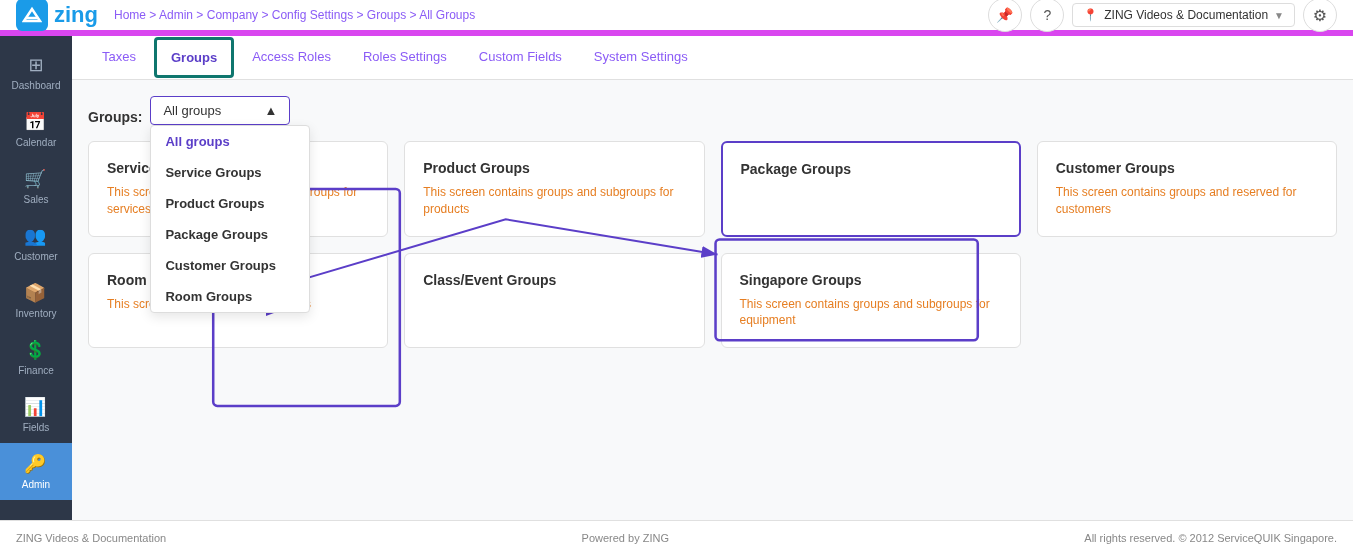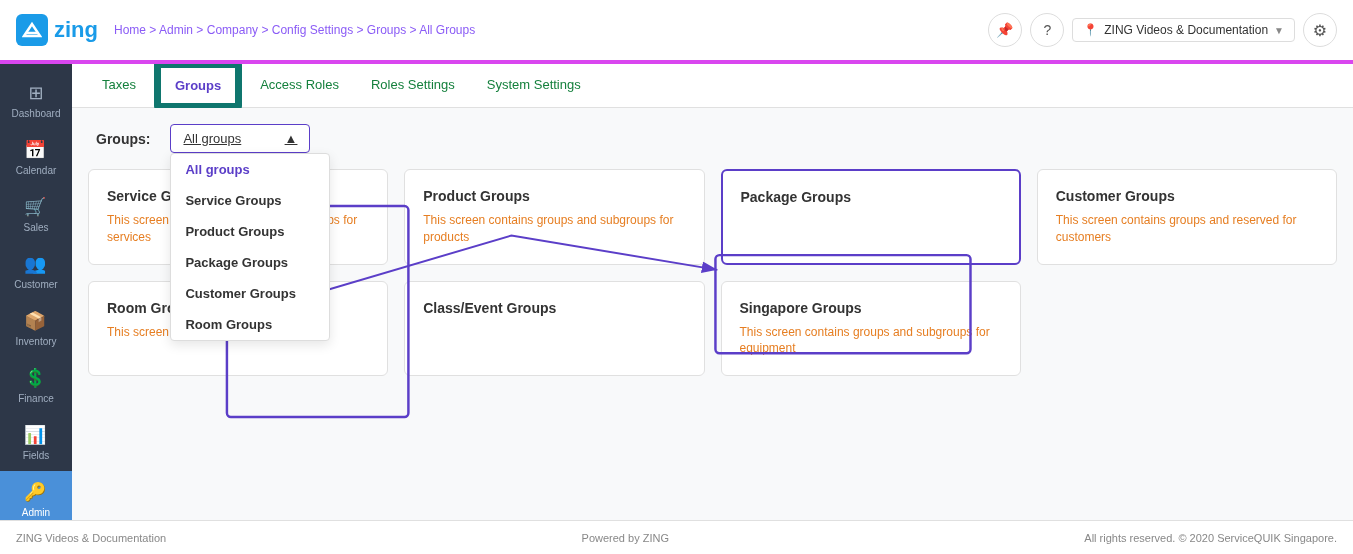--- a/index.html
+++ b/index.html
@@ -1,19 +1,19 @@
 <!DOCTYPE html>
 <html><head>
   <meta charset="utf-8">
   <style>
     * { box-sizing: border-box; margin: 0; padding: 0; }
     body { font-family: Arial, sans-serif; font-size: 13px; background: #f5f5f5; display: flex; flex-direction: column; height: 554px; overflow: hidden; }
 
     
-    .topbar { background: #fff; border-bottom: 4px solid #d946ef; display: flex; align-items: center; padding: 0 16px; height: 64px; flex-shrink: 0; }
+    .topbar { background: #fff; border-bottom: 6px solid #d946ef; display: flex; align-items: center; padding: 0 16px; height: 36px; flex-shrink: 0; }
     .logo { display: flex; align-items: center; gap: 6px; margin-right: 16px; }
     .logo-box { width: 32px; height: 32px; background: #1a9be8; border-radius: 6px; display: flex; align-items: center; justify-content: center; }
     .logo-box svg { width: 20px; height: 20px; fill: white; }
     .logo-text { font-size: 22px; font-weight: bold; color: #1a9be8; }
     .breadcrumb { font-size: 12px; color: #8b5cf6; flex: 1; }
     .topbar-actions { display: flex; align-items: center; gap: 8px; }
     .topbar-icon-btn { width: 34px; height: 34px; border-radius: 50%; border: 1px solid #ddd; background: #fff; cursor: pointer; display: flex; align-items: center; justify-content: center; color: #555; font-size: 14px; }
     .location-btn { display: flex; align-items: center; gap: 6px; border: 1px solid #ddd; border-radius: 4px; padding: 4px 10px; background: #fff; cursor: pointer; font-size: 12px; color: #333; }
     .location-btn .chevron { font-size: 10px; color: #888; }
     .gear-btn { width: 34px; height: 34px; border: 1px solid #ddd; border-radius: 50%; background: #fff; cursor: pointer; display: flex; align-items: center; justify-content: center; color: #555; font-size: 16px; }
@@ -25,31 +25,31 @@
     .sidebar { width: 72px; background: #2d3748; display: flex; flex-direction: column; align-items: center; padding: 8px 0; flex-shrink: 0; overflow-y: auto; }
     .sidebar-item { display: flex; flex-direction: column; align-items: center; width: 100%; padding: 10px 4px; cursor: pointer; color: #a0aec0; font-size: 10px; gap: 4px; text-align: center; }
     .sidebar-item.active { background: #4a90d9; color: #fff; }
     .sidebar-item .icon { font-size: 18px; }
 
     
     .content { flex: 1; display: flex; flex-direction: column; overflow: hidden; background: #fff; }
 
     
     .tabs-bar { display: flex; align-items: center; padding: 0 16px; border-bottom: 1px solid #e0e0e0; height: 44px; background: #fff; flex-shrink: 0; gap: 4px; }
-    .tab { padding: 10px 14px; font-size: 13px; cursor: pointer; color: #15803d; border: none; background: transparent; border-bottom: 2px solid transparent; white-space: nowrap; }
-    .tab.active { color: #5b3ec8; border-bottom: 2px solid #5b3ec8; border: 7px solid #0f766e; border-radius: 4px; font-weight: 600; }
+    .tab { padding: 10px 14px; font-size: 13px; cursor: pointer; color: #8b5cf6; border: none; background: transparent; border-bottom: 2px solid transparent; white-space: nowrap; }
+    .tab.active { color: #5b3ec8; border-bottom: 2px solid #5b3ec8; border: 3px solid #0f766e; border-radius: 4px; font-weight: 600; }
 
     
     .page-content { flex: 1; overflow-y: auto; padding: 16px; position: relative; background: #f8f9fa; }
 
     
-    .groups-header { font-size: 14px; font-weight: 600; color: #333; margin-bottom: 14px; display: flex; align-items: center; gap: 20px; margin-left: 8px; }
-
-    
-    .dropdown-wrapper { position: relative; display: inline-block; text-decoration: underline; }
+    .groups-header { font-size: 14px; font-weight: 600; color: #333; margin-bottom: 14px; display: flex; align-items: flex-end; gap: 8px; }
+
+    
+    .dropdown-wrapper { position: relative; display: inline-block; }
     .dropdown-btn { display: flex; align-items: center; gap: 8px; border: 1.5px solid #5b3ec8; border-radius: 4px; padding: 6px 12px; font-size: 13px; color: #333; background: #fff; cursor: pointer; min-width: 140px; justify-content: space-between; }
     .dropdown-menu { position: absolute; top: 100%; left: 0; background: #fff; border: 1px solid #ddd; border-radius: 4px; min-width: 160px; z-index: 100; box-shadow: 0 4px 12px rgba(0,0,0,0.1); }
     .dropdown-menu-item { padding: 8px 14px; font-size: 13px; color: #333; cursor: pointer; }
     .dropdown-menu-item.selected { color: #5b3ec8; font-weight: 600; }
 
     
     .cards-grid { display: grid; grid-template-columns: repeat(4, 1fr); gap: 16px; margin-top: 16px; }
     .card { background: #fff; border: 1px solid #e0e0e0; border-radius: 6px; padding: 18px; cursor: pointer; transition: box-shadow 0.2s; }
     .card.highlighted { border: 2px solid #5b3ec8; }
     .card-title { font-size: 14px; font-weight: 600; color: #333; margin-bottom: 8px; }
@@ -129,20 +129,21 @@
 
   </div>
 
   <div class="content">
 
     <div class="tabs-bar">
       <button class="tab">Taxes</button>
       <button class="tab active">Groups</button>
       <button class="tab">Access Roles</button>
       <button class="tab">Roles Settings</button>
+      <button class="tab">Custom Fields</button>
       <button class="tab">System Settings</button>
     </div>
 
     <div class="page-content">
 
       <div class="groups-header">
         <span>Groups:</span>
         <div class="dropdown-wrapper">
           <button class="dropdown-btn">
             <span>All groups</span>
@@ -205,14 +206,14 @@
         <line x1="145" y1="220" x2="208" y2="220" stroke="#5b3ec8" stroke-width="2" marker-end="url(#arrowhead)"></line>
       </svg>
 
     </div>
   </div>
 </div>
 
 <div class="footer">
   <span>ZING Videos &amp; Documentation</span>
   <span>Powered by ZING</span>
-  <span>All rights reserved. © 2020 ServiceQUIK Singapore.</span>
+  <span>All rights reserved. © 2012 ServiceQUIK Singapore.</span>
 </div>
 
 </body></html>

